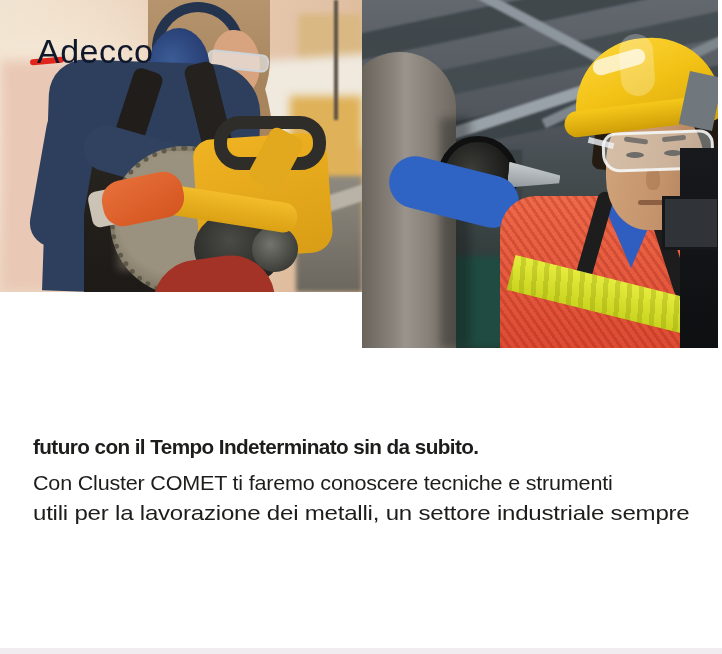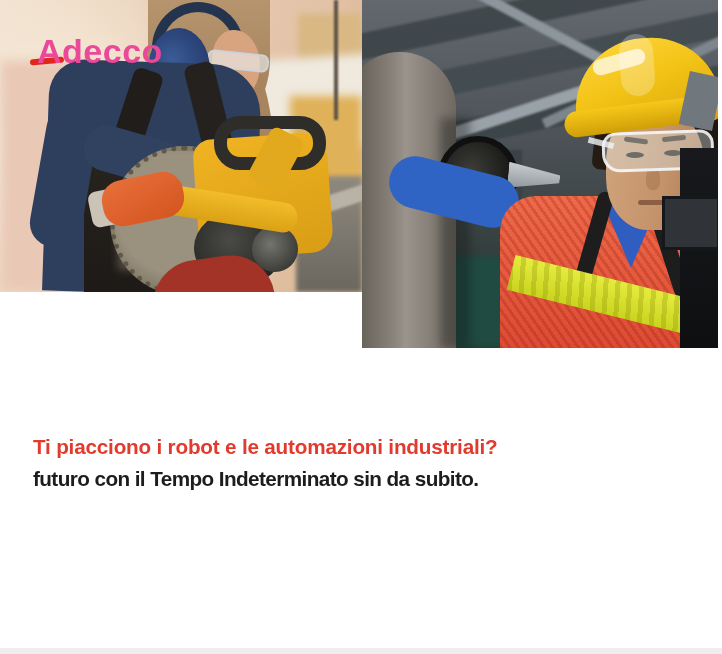--- a/index.html
+++ b/index.html
@@ -102,21 +102,21 @@
   .rp-nose{left:284px;top:168px;width:14px;height:22px;background:rgba(150,100,60,.35);border-radius:40%;}
   .rp-mouth{left:276px;top:200px;width:30px;height:5px;background:#8c5f42;border-radius:3px;}
   .rp-glasses{left:240px;top:131px;width:112px;height:40px;background:rgba(222,233,240,.38);
     border:3px solid rgba(248,250,252,.85);border-radius:14px 14px 18px 18px;transform:rotate(-2deg);box-sizing:border-box;}
   .rp-temple{left:226px;top:140px;width:26px;height:6px;background:rgba(240,244,248,.8);transform:rotate(14deg);}
   .rp-mach{left:318px;top:148px;width:44px;height:200px;background:linear-gradient(180deg,#17191c,#0e0f11);}
   .rp-machblock{left:300px;top:196px;width:58px;height:54px;background:#303439;border:3px solid #15171a;box-sizing:border-box;}
   .rp-machgray{left:322px;top:74px;width:34px;height:54px;background:#70787e;transform:rotate(12deg);}
 
   
-  .logo{position:absolute;left:37px;top:33px;z-index:6;color:#ec4899;font-weight:bold;
+  .logo{position:absolute;left:37px;top:33px;z-index:6;color:#0f172a;font-weight:normal;
     font-size:34px;line-height:36px;letter-spacing:.5px;text-align:right;}
   .logo-dash{position:absolute;left:30px;top:58px;width:34px;height:6px;background:#e1261c;
     border-radius:3px;transform:rotate(-5deg);z-index:6;}
 
   
   .banner{position:absolute;left:0;top:292px;width:594px;height:116px;z-index:5;
     background:linear-gradient(178deg,#e63420 0%,#d8232c 45%,#c11342 100%);
     clip-path:polygon(0 0,100% 0,calc(100% - 49px) 100%,0 100%);}
   .banner-title{position:absolute;left:40px;top:24px;color:#fff;font-weight:bold;font-size:42px;
     line-height:42px;letter-spacing:1px;}
@@ -215,18 +215,19 @@
     <div class="s rp-machgray"></div>
     <div class="s rp-mach"></div>
     <div class="s rp-machblock"></div>
   </div>
 
   <div class="logo-dash"></div>
   <div class="logo">Adecco</div>
 
 
   <div class="body-text">
-    <div class="lrow q2row"><p class="line q fitline" style="transform: scaleX(0.985169);">Ti piacciono i robot e le automazioni industriali?</p></div>
     <div class="lrow e2row"><p class="line emph fitline" style="transform: scaleX(0.986696);">futuro con il Tempo Indeterminato sin da subito.</p></div>
+    <div class="lrow"><p class="line desc fitline" style="transform: scaleX(1.02655);">Con Cluster COMET ti faremo conoscere tecniche e strumenti</p></div>
+    <div class="lrow"><p class="line desc fitline" style="transform: scaleX(1.1466);">utili per la lavorazione dei metalli, un settore industriale sempre</p></div>
   </div>
 
   <div class="footer-strip"></div>
 </div>
 
 </body></html>

